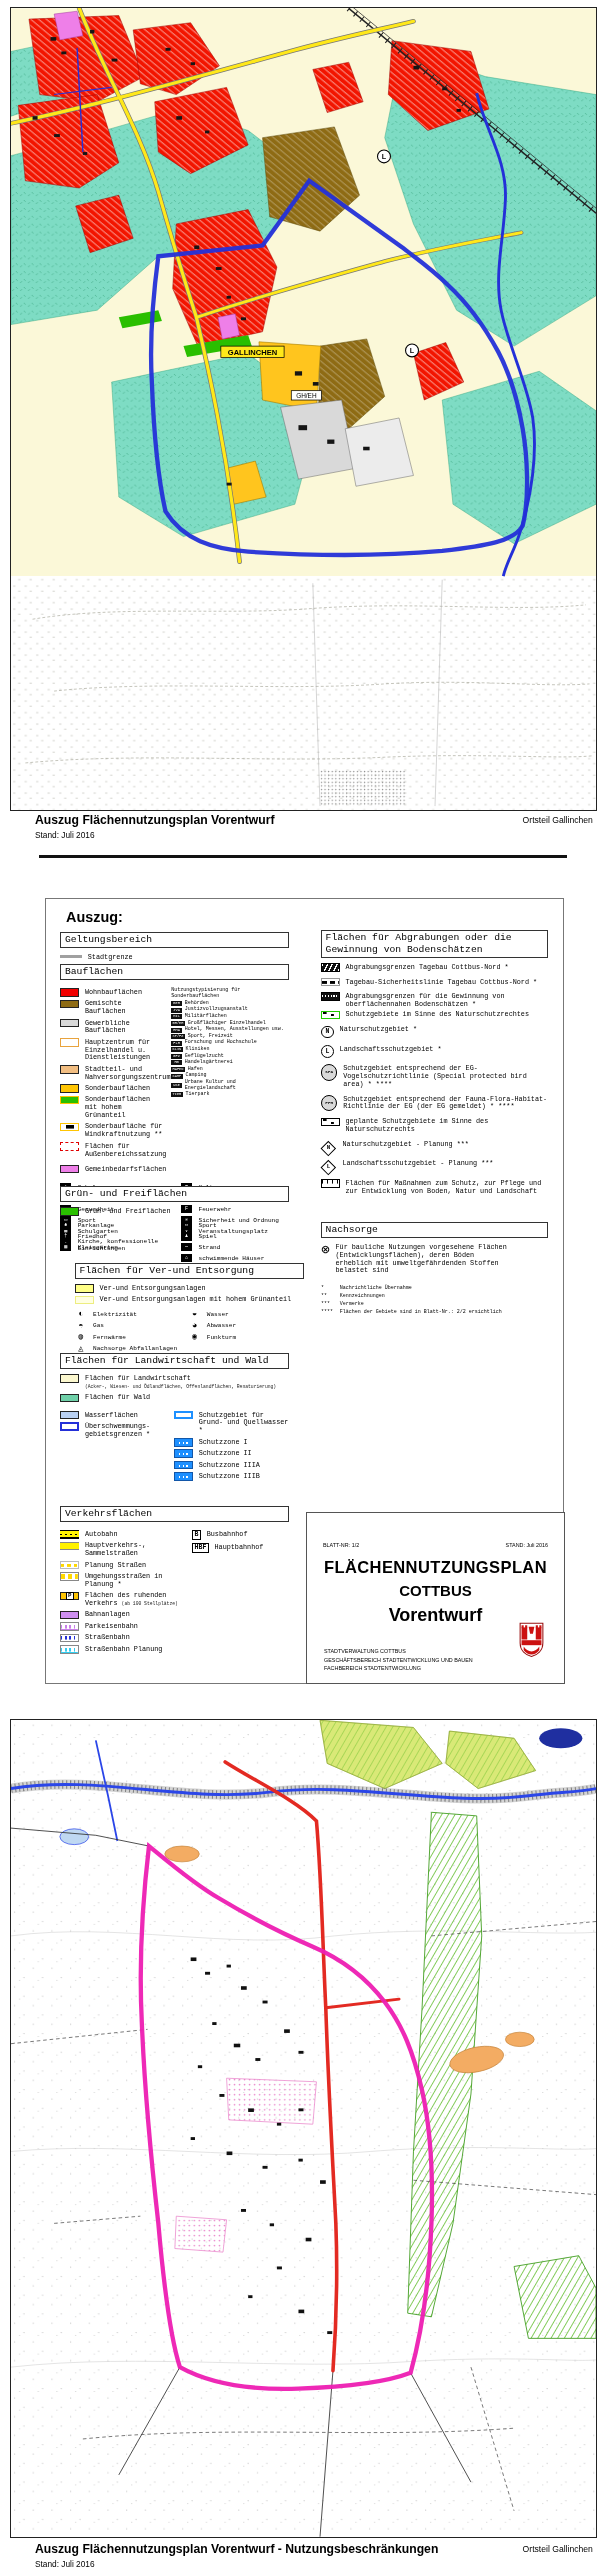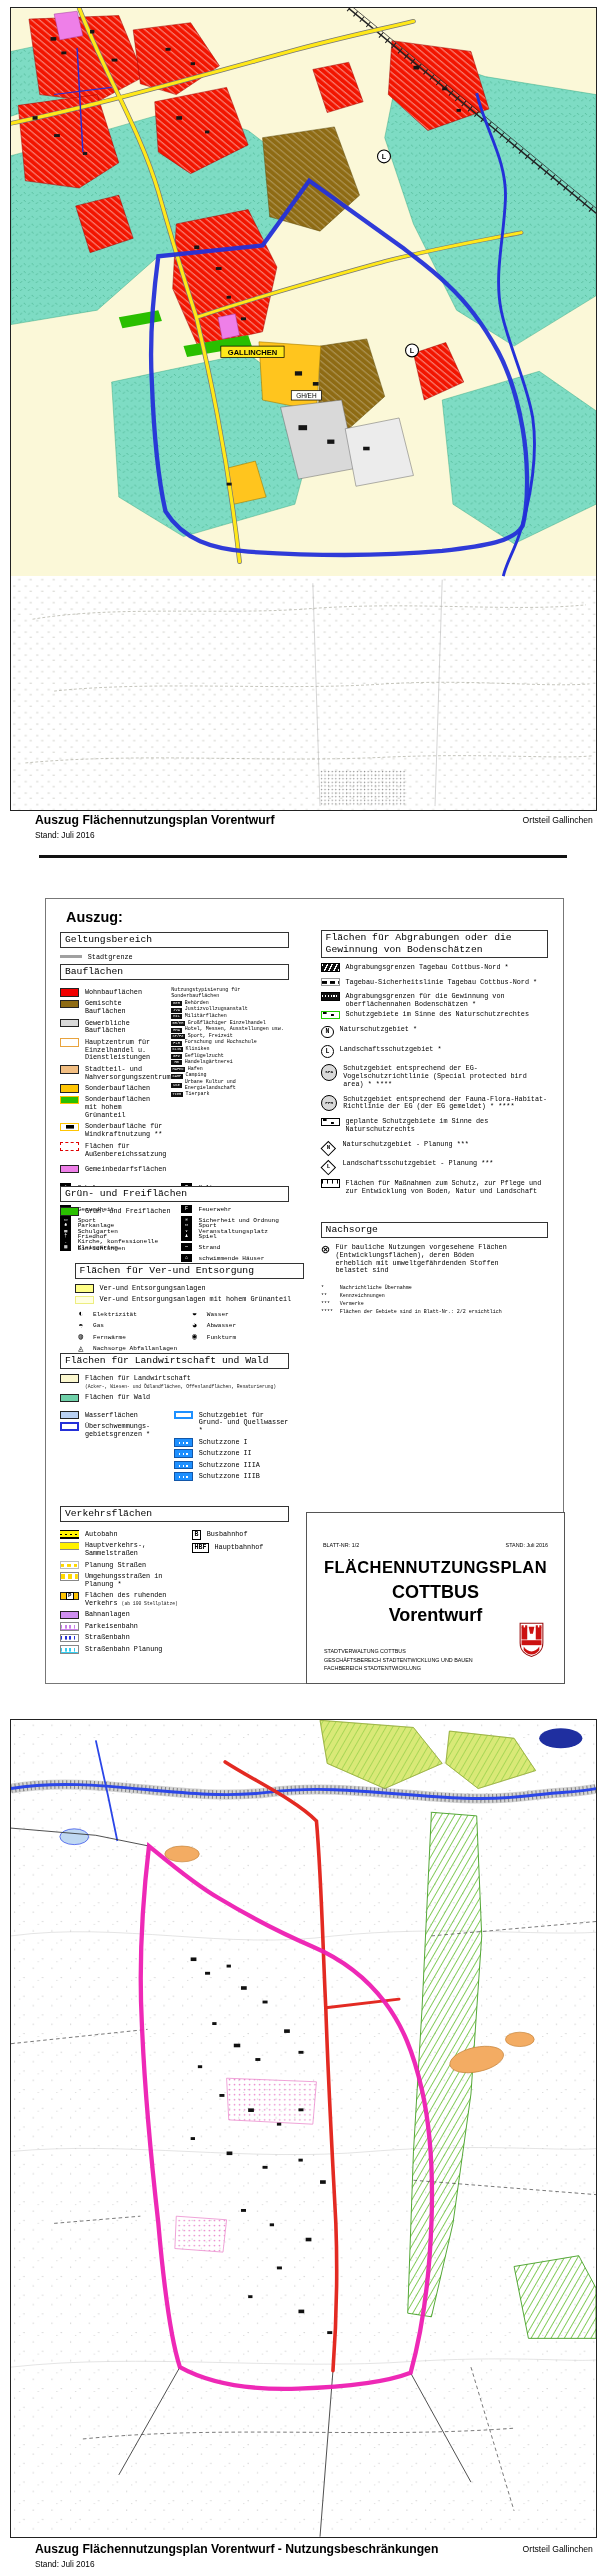--- a/index.html
+++ b/index.html
@@ -80,21 +80,21 @@
   .irow{display:flex;gap:6.5px;align-items:center;margin:2.9px 0;font-size:6.1px;}
   .fn{display:flex;gap:7.2px;font-size:5px;margin:1.8px 0;}
   .fn .mk{width:11.5px;flex:0 0 auto;}
   .sonst-icon{font-size:14.4px;line-height:1;flex:0 0 auto;}
   .nat{margin:6.5px 0;}
 
   
   #tblock{position:absolute;left:260px;top:613px;width:257px;height:170px;border:0.7px solid #555;background:#fff;}
   .tb-meta{position:absolute;top:29px;font-size:5.4px;}
   .tb-1{position:absolute;top:45px;width:100%;text-align:center;font-size:16.5px;font-weight:bold;letter-spacing:0.4px;}
-  .tb-2{position:absolute;top:69px;width:100%;text-align:center;font-size:18px;font-weight:bold;}
+  .tb-2{position:absolute;top:69px;width:100%;text-align:center;font-size:15px;font-weight:bold;}
   .tb-3{position:absolute;top:92px;width:100%;text-align:center;font-size:18px;font-weight:bold;}
   .tb-org{position:absolute;left:17px;top:134px;font-size:5.4px;line-height:1.6;}
   .tb-crest{position:absolute;right:18.7px;top:108px;width:27px;height:37px;}
 </style>
 </head>
 <body>
 
 <div id="canvas">
 
   <div id="map1" class="map-frame">

